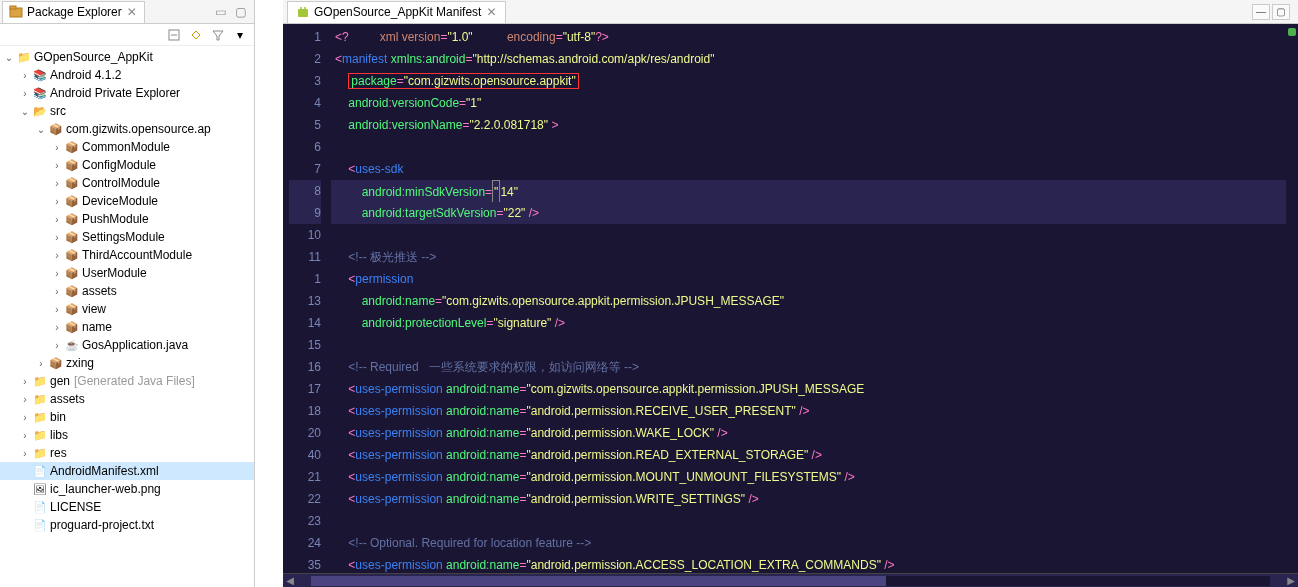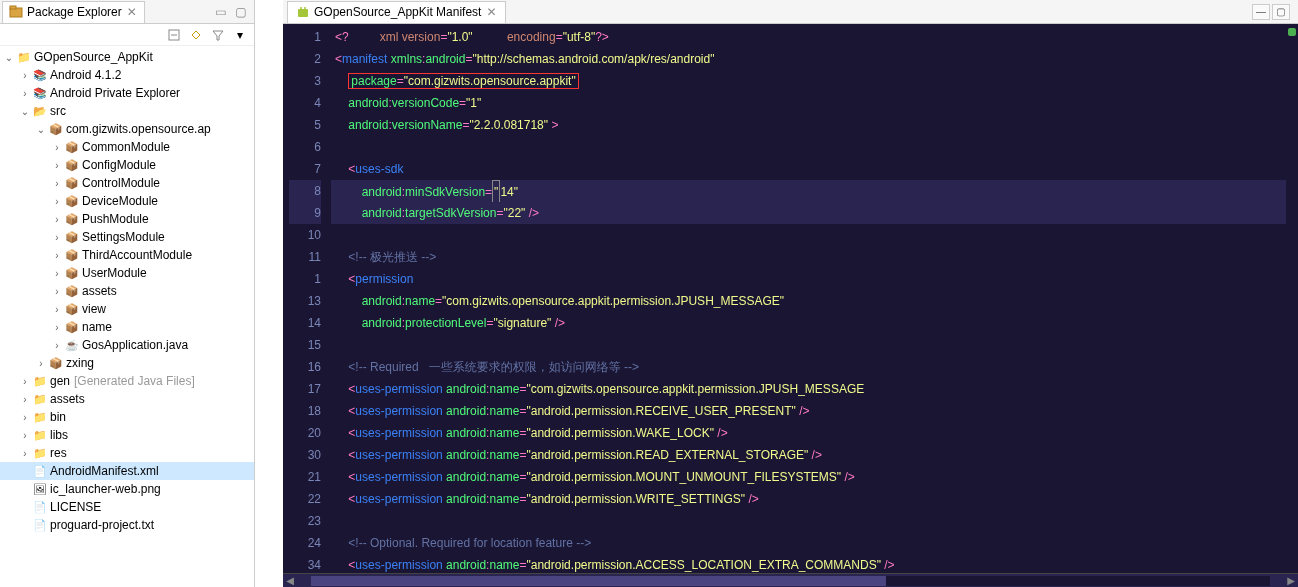--- a/index.html
+++ b/index.html
@@ -265,26 +265,26 @@
         <div class="ln">10</div>
         <div class="ln">11</div>
         <div class="ln">1</div>
         <div class="ln">13</div>
         <div class="ln">14</div>
         <div class="ln">15</div>
         <div class="ln">16</div>
         <div class="ln">17</div>
         <div class="ln">18</div>
         <div class="ln">20</div>
-        <div class="ln">30</div>
+        <div class="ln">40</div>
         <div class="ln">21</div>
         <div class="ln">22</div>
         <div class="ln">23</div>
         <div class="ln">24</div>
-        <div class="ln">34</div>
+        <div class="ln">35</div>
       </div>
     <div class="code" id="code"><div class="code-line"><span class="t-punc">&lt;?</span><span class="t-pi">xml version</span><span class="t-eq">=</span><span class="t-str">"1.0"</span><span class="t-pi"> encoding</span><span class="t-eq">=</span><span class="t-str">"utf-8"</span><span class="t-punc">?&gt;</span></div><div class="code-line"><span class="t-punc">&lt;</span><span class="t-tag">manifest</span><span class="t-txt"> </span><span class="t-attr">xmlns</span><span class="t-colon">:</span><span class="t-attr">android</span><span class="t-eq">=</span><span class="t-str">"http://schemas.android.com/apk/res/android"</span></div><div class="code-line"><span class="t-txt">    </span><span class="red-box"><span class="t-attr">package</span><span class="t-eq">=</span><span class="t-str">"com.gizwits.opensource.appkit"</span></span></div><div class="code-line"><span class="t-txt">    </span><span class="t-attr">android</span><span class="t-colon">:</span><span class="t-attr">versionCode</span><span class="t-eq">=</span><span class="t-str">"1"</span></div><div class="code-line"><span class="t-txt">    </span><span class="t-attr">android</span><span class="t-colon">:</span><span class="t-attr">versionName</span><span class="t-eq">=</span><span class="t-str">"2.2.0.081718"</span><span class="t-txt"> </span><span class="t-punc">&gt;</span></div><div class="code-line"><span class="t-txt"></span></div><div class="code-line"><span class="t-txt">    </span><span class="t-punc">&lt;</span><span class="t-tag">uses-sdk</span></div><div class="code-line hl-line"><span class="t-txt">        </span><span class="t-attr">android</span><span class="t-colon">:</span><span class="t-attr">minSdkVersion</span><span class="t-eq">=</span><span class="cursor-box"><span class="t-str">"</span></span><span class="t-str">14"</span></div><div class="code-line hl-line"><span class="t-txt">        </span><span class="t-attr">android</span><span class="t-colon">:</span><span class="t-attr">targetSdkVersion</span><span class="t-eq">=</span><span class="t-str">"22"</span><span class="t-txt"> </span><span class="t-punc">/&gt;</span></div><div class="code-line"><span class="t-txt"></span></div><div class="code-line"><span class="t-txt">    </span><span class="t-cmt">&lt;!-- 极光推送 --&gt;</span></div><div class="code-line"><span class="t-txt">    </span><span class="t-punc">&lt;</span><span class="t-tag">permission</span></div><div class="code-line"><span class="t-txt">        </span><span class="t-attr">android</span><span class="t-colon">:</span><span class="t-attr">name</span><span class="t-eq">=</span><span class="t-str">"com.gizwits.opensource.appkit.permission.JPUSH_MESSAGE"</span></div><div class="code-line"><span class="t-txt">        </span><span class="t-attr">android</span><span class="t-colon">:</span><span class="t-attr">protectionLevel</span><span class="t-eq">=</span><span class="t-str">"signature"</span><span class="t-txt"> </span><span class="t-punc">/&gt;</span></div><div class="code-line"><span class="t-txt"></span></div><div class="code-line"><span class="t-txt">    </span><span class="t-cmt">&lt;!-- Required   一些系统要求的权限，如访问网络等 --&gt;</span></div><div class="code-line"><span class="t-txt">    </span><span class="t-punc">&lt;</span><span class="t-tag">uses-permission</span><span class="t-txt"> </span><span class="t-attr">android</span><span class="t-colon">:</span><span class="t-attr">name</span><span class="t-eq">=</span><span class="t-str">"com.gizwits.opensource.appkit.permission.JPUSH_MESSAGE</span></div><div class="code-line"><span class="t-txt">    </span><span class="t-punc">&lt;</span><span class="t-tag">uses-permission</span><span class="t-txt"> </span><span class="t-attr">android</span><span class="t-colon">:</span><span class="t-attr">name</span><span class="t-eq">=</span><span class="t-str">"android.permission.RECEIVE_USER_PRESENT"</span><span class="t-txt"> </span><span class="t-punc">/&gt;</span></div><div class="code-line"><span class="t-txt">    </span><span class="t-punc">&lt;</span><span class="t-tag">uses-permission</span><span class="t-txt"> </span><span class="t-attr">android</span><span class="t-colon">:</span><span class="t-attr">name</span><span class="t-eq">=</span><span class="t-str">"android.permission.WAKE_LOCK"</span><span class="t-txt"> </span><span class="t-punc">/&gt;</span></div><div class="code-line"><span class="t-txt">    </span><span class="t-punc">&lt;</span><span class="t-tag">uses-permission</span><span class="t-txt"> </span><span class="t-attr">android</span><span class="t-colon">:</span><span class="t-attr">name</span><span class="t-eq">=</span><span class="t-str">"android.permission.READ_EXTERNAL_STORAGE"</span><span class="t-txt"> </span><span class="t-punc">/&gt;</span></div><div class="code-line"><span class="t-txt">    </span><span class="t-punc">&lt;</span><span class="t-tag">uses-permission</span><span class="t-txt"> </span><span class="t-attr">android</span><span class="t-colon">:</span><span class="t-attr">name</span><span class="t-eq">=</span><span class="t-str">"android.permission.MOUNT_UNMOUNT_FILESYSTEMS"</span><span class="t-txt"> </span><span class="t-punc">/&gt;</span></div><div class="code-line"><span class="t-txt">    </span><span class="t-punc">&lt;</span><span class="t-tag">uses-permission</span><span class="t-txt"> </span><span class="t-attr">android</span><span class="t-colon">:</span><span class="t-attr">name</span><span class="t-eq">=</span><span class="t-str">"android.permission.WRITE_SETTINGS"</span><span class="t-txt"> </span><span class="t-punc">/&gt;</span></div><div class="code-line"><span class="t-txt"></span></div><div class="code-line"><span class="t-txt">    </span><span class="t-cmt">&lt;!-- Optional. Required for location feature --&gt;</span></div><div class="code-line"><span class="t-txt">    </span><span class="t-punc">&lt;</span><span class="t-tag">uses-permission</span><span class="t-txt"> </span><span class="t-attr">android</span><span class="t-colon">:</span><span class="t-attr">name</span><span class="t-eq">=</span><span class="t-str">"android.permission.ACCESS_LOCATION_EXTRA_COMMANDS"</span><span class="t-txt"> </span><span class="t-punc">/&gt;</span></div></div>
     <div class="marker-bar"></div>
   </div>
   <div class="scrollbar-h">
     <div class="sb-arrow">◀</div>
     <div class="sb-track">
         <div class="sb-thumb"></div>
       </div>
     <div class="sb-arrow">▶</div>

